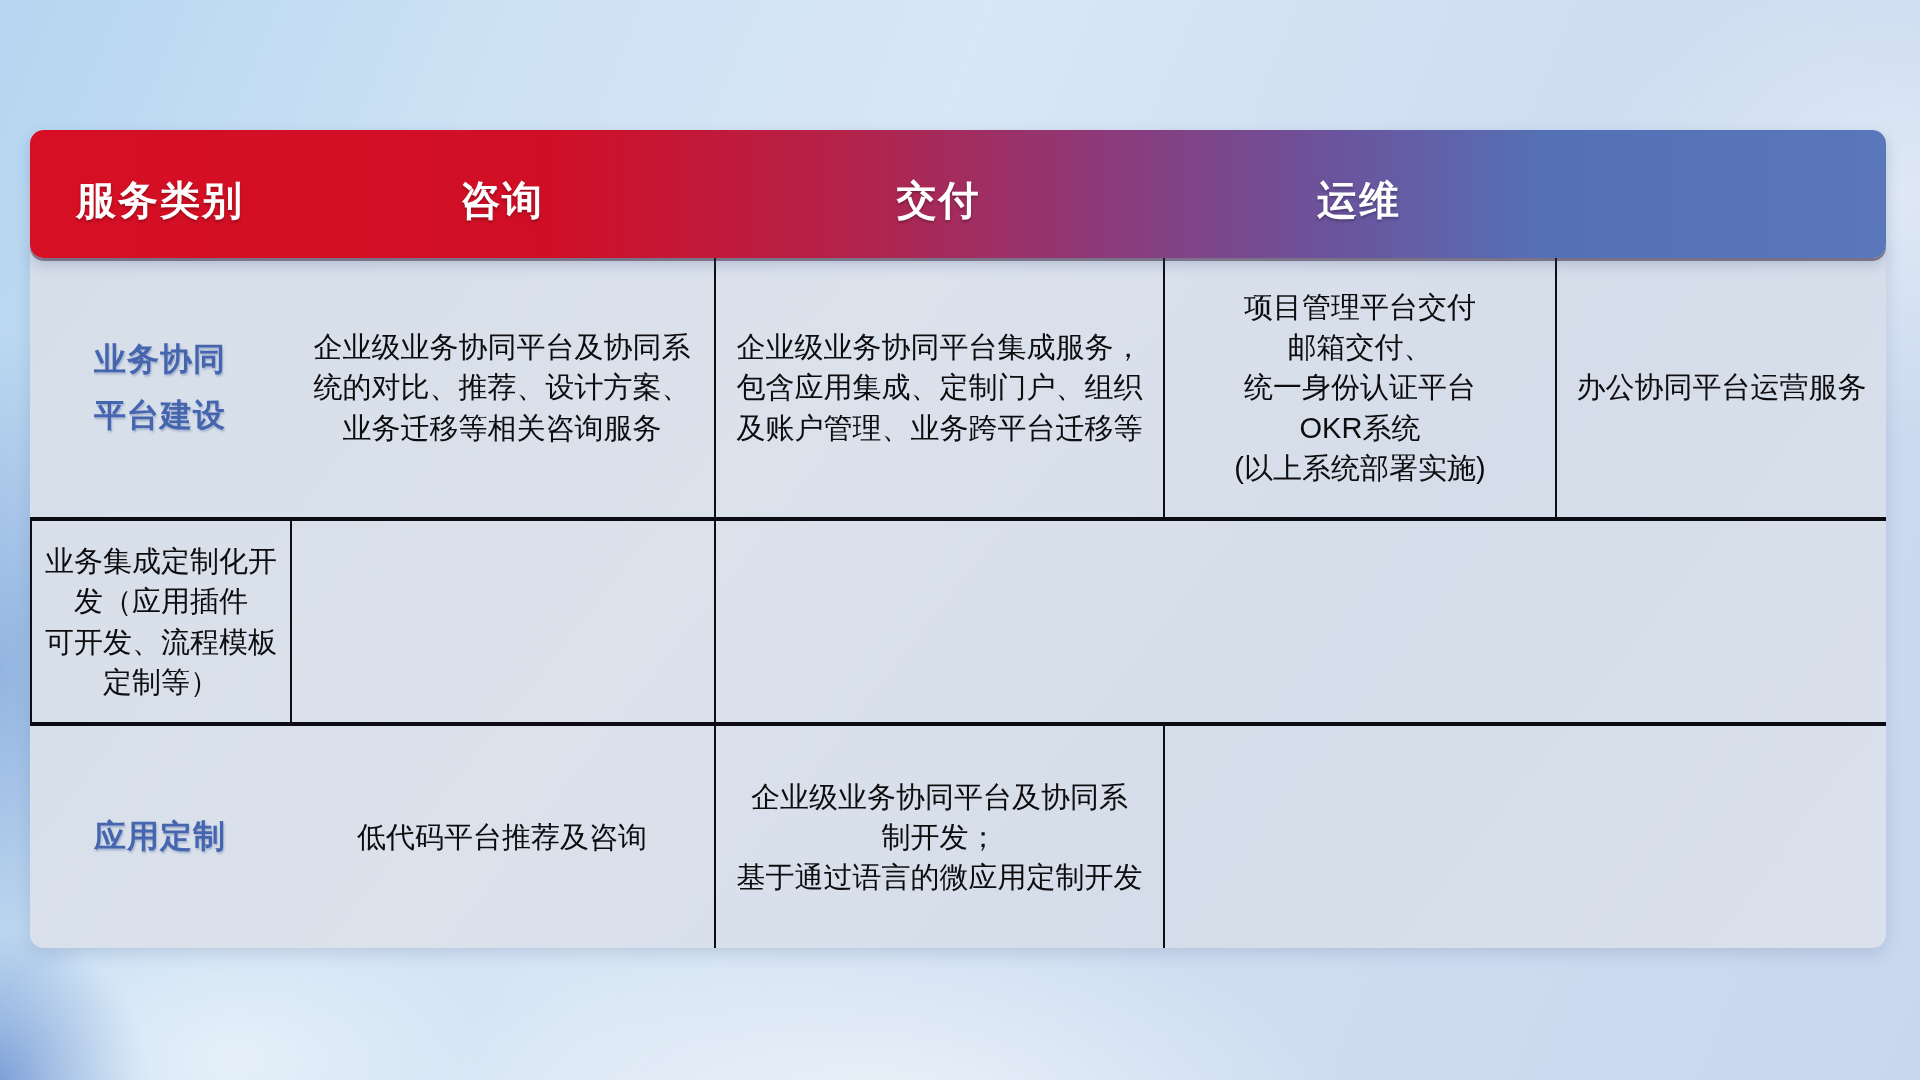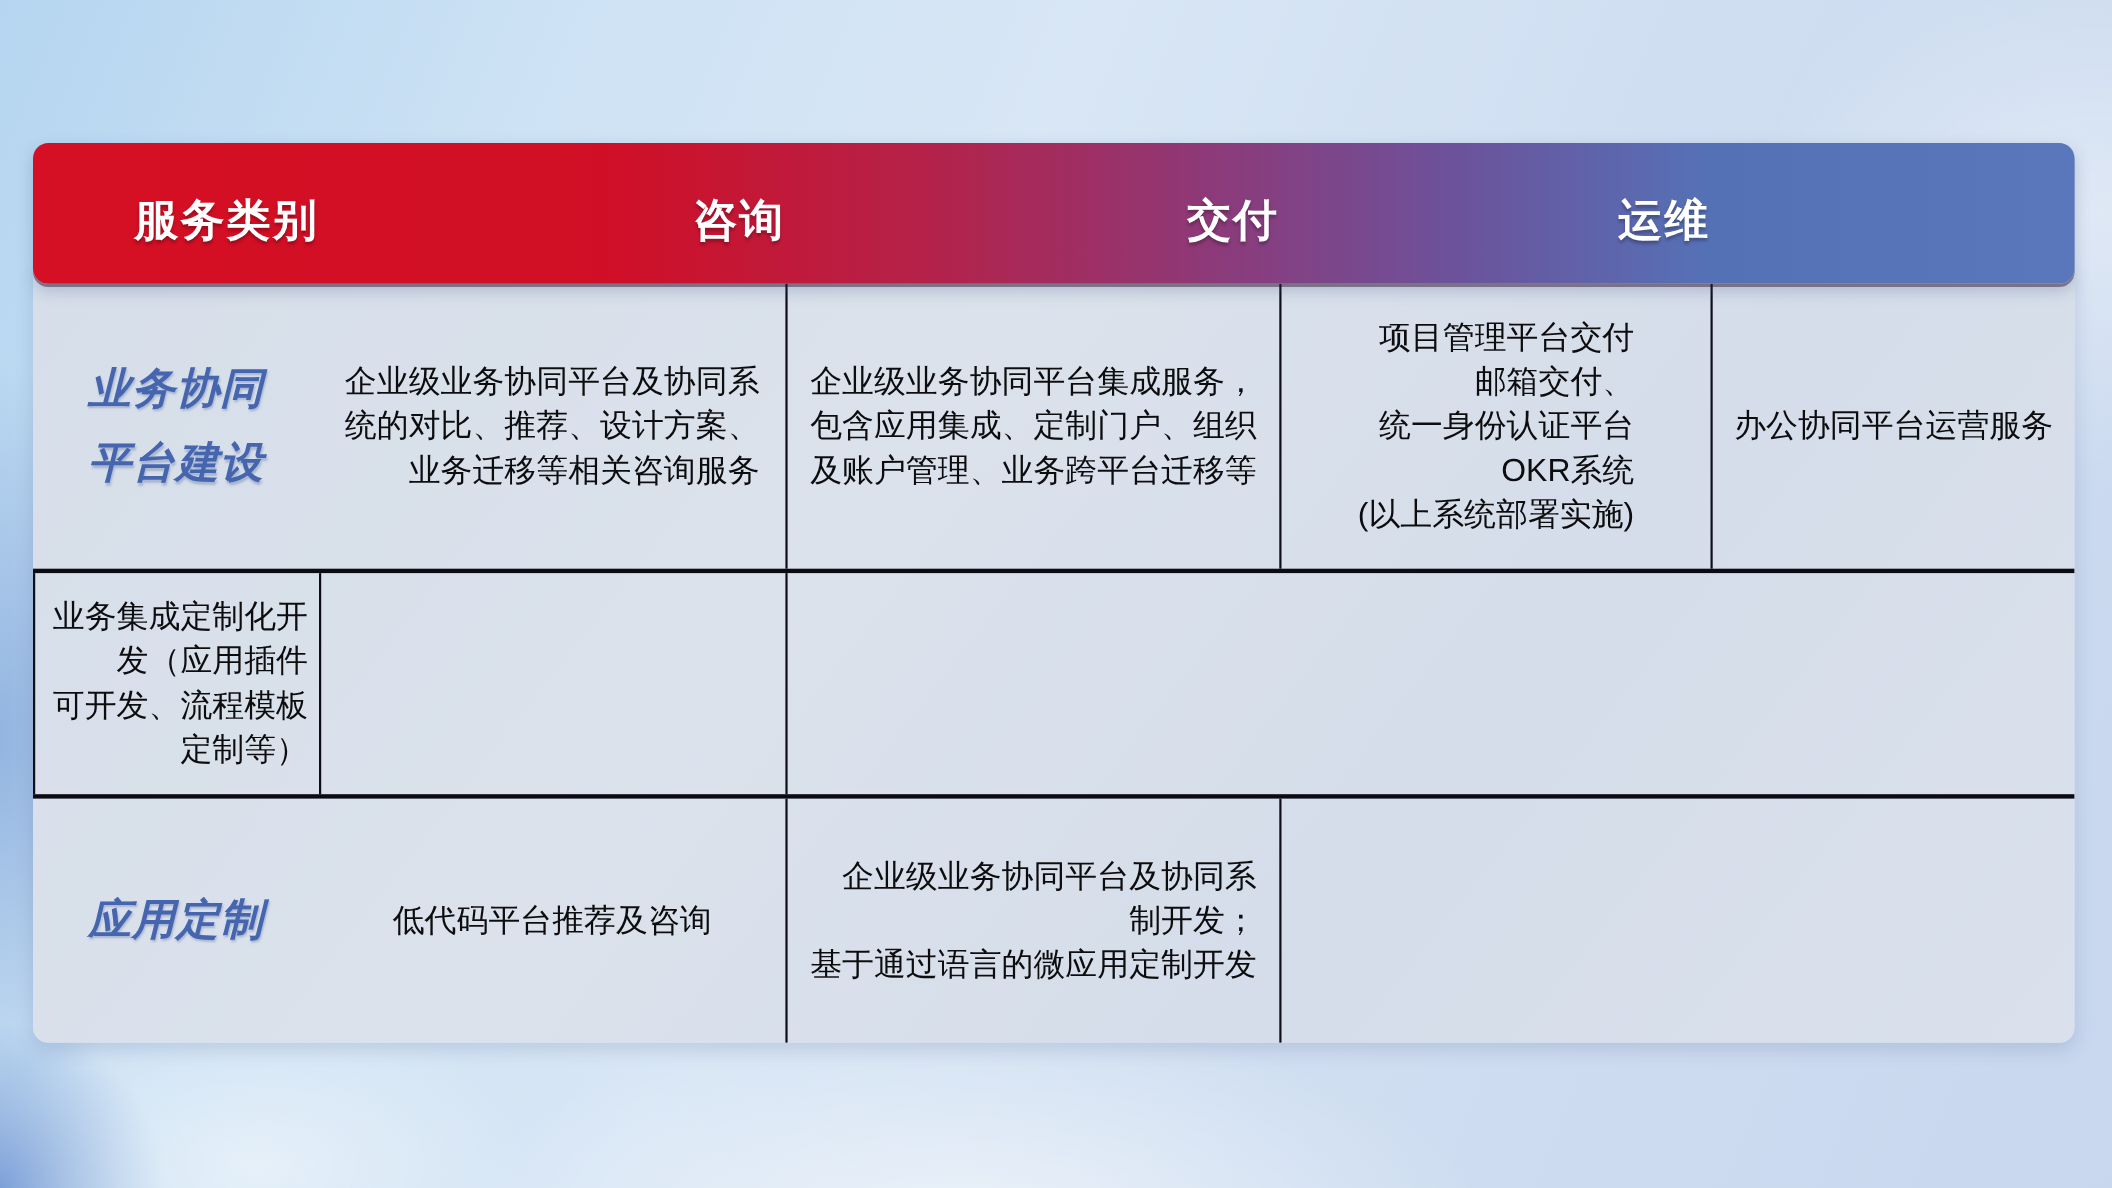--- a/index.html
+++ b/index.html
@@ -33,21 +33,21 @@
     border-radius: 14px;
     display: grid;
     grid-template-columns: 260px 424px 449px 392px 331px;
     align-items: center;
     background: linear-gradient(90deg,
       #d60f24 0%, #d00f26 28%, #b4224a 44%, #8c3a7a 58%,
       #6b539c 70%, #5571b6 82%, #5b77bb 100%);
     box-shadow: 0 3px 0 rgba(45,15,40,0.45), 0 6px 14px rgba(60,80,130,0.25);
   }
   .th {
-    text-align: right;
+    text-align: center;
     color: #ffffff;
     font-size: 40px;
     font-weight: bold;
     letter-spacing: 2px;
     text-shadow: 0 2px 3px rgba(0,0,0,0.28);
     margin-top: 12px;
   }
 
   .tbody {
     position: relative;
@@ -65,39 +65,38 @@
     grid-template-columns: 260px 424px 449px 392px 331px;
   }
   .trow.r1 { height: 259px; }
   .trow.r2 { height: 201px; border-top: 4px solid #0b0b14; }
   .trow.r3 { height: 222px; border-top: 4px solid #0b0b14; }
 
   .td {
     display: flex;
     align-items: center;
     justify-content: center;
-    text-align: right;
+    text-align: center;
     white-space: pre-line;
     font-size: 29px;
     line-height: 1.38;
     color: #0d0d0f;
     padding: 4px 10px;
     box-sizing: border-box;
   }
   .td.vline { border-left: 2px solid #0e0e18; }
 
   .td.cat {
-    font-size: 39px;
+    font-size: 32px;
     font-weight: bold;
     color: #4565ae;
     line-height: 1.72;
     letter-spacing: 1px;
     text-shadow: 1px 2px 2px rgba(95,115,165,0.40);
     padding: 16px 2px;
-    font-style: italic;
   }
 </style>
 </head>
 <body>
 
 <div class="stage">
   <div class="panel">
 
     <div class="thead">
       <div class="th">服务类别</div>

